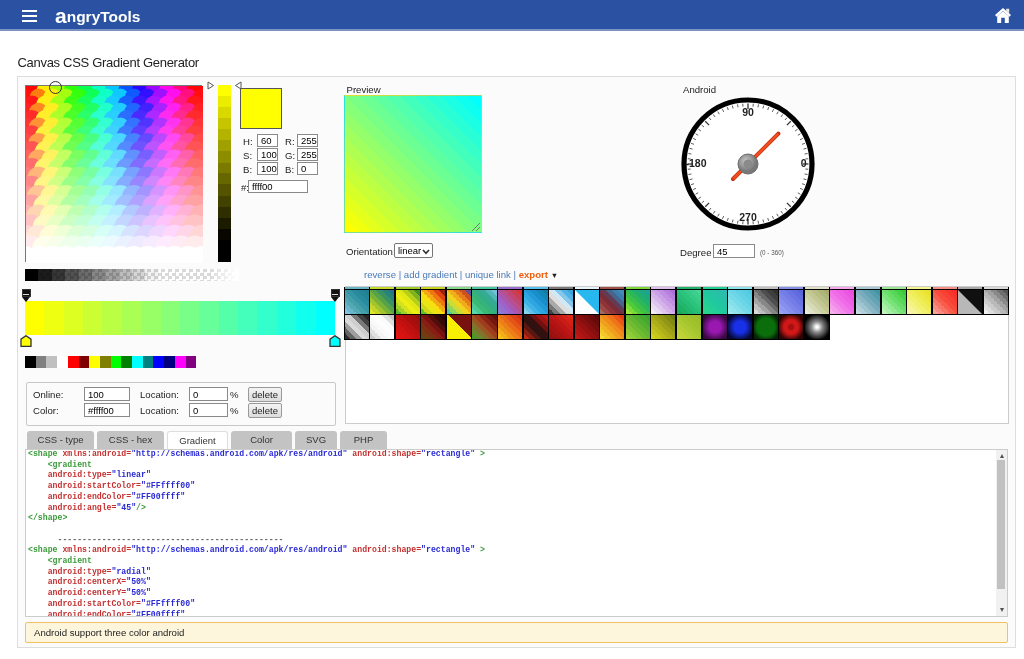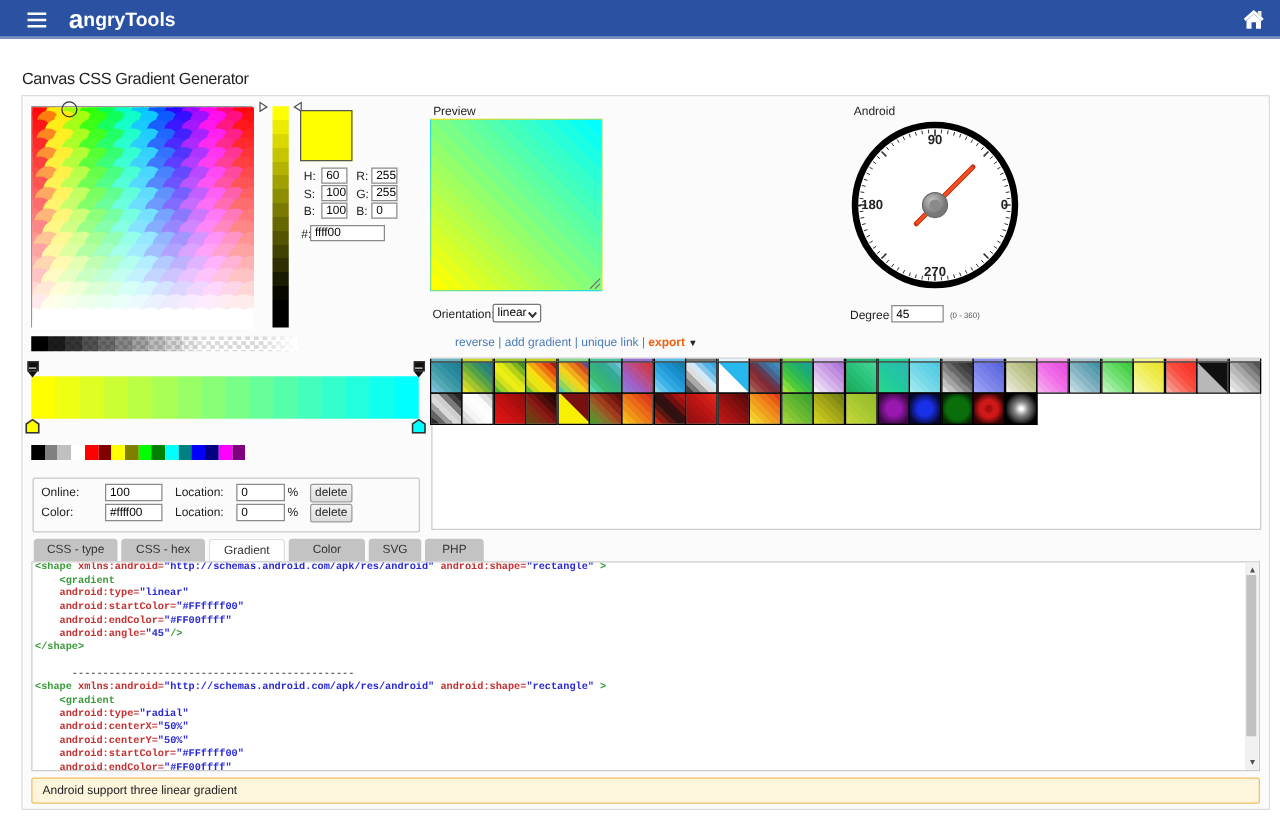--- a/index.html
+++ b/index.html
@@ -607,13 +607,13 @@
 <div class="abs" style="left:340px;top:431px;width:47px;height:18px;background:#c3c3c3;border-radius:3px 3px 0 0;font-size:9.5px;text-align:center;line-height:18px;color:#333">PHP</div>
 
 <div class="abs" style="left:25px;top:449px;width:983px;height:168px;border:1px solid #ccc;background:#fff;overflow:hidden">
 <pre style="position:absolute;left:2px;top:-1px;font-family:'Liberation Mono',monospace;font-size:8.2px;line-height:10.7px;font-weight:bold;color:#333"><style>pre i{color:#c53030;font-style:normal}pre b{color:#2929d6;font-weight:bold}pre u{color:#3c9b3c;text-decoration:none}</style><u>&lt;shape</u> <i>xmlns:android=</i><b>"http://schemas.android.com/apk/res/android"</b> <i>android:shape=</i><b>"rectangle"</b> <u>&gt;</u><br>    <u>&lt;gradient</u><br>    <i>android:type=</i><b>"linear"</b><u></u><br>    <i>android:startColor=</i><b>"#FFffff00"</b><u></u><br>    <i>android:endColor=</i><b>"#FF00ffff"</b><u></u><br>    <i>android:angle=</i><b>"45"</b><u>/&gt;</u><br><u>&lt;/shape&gt;</u><br><br>      <span style="color:#666">----------------------------------------------</span><br><u>&lt;shape</u> <i>xmlns:android=</i><b>"http://schemas.android.com/apk/res/android"</b> <i>android:shape=</i><b>"rectangle"</b> <u>&gt;</u><br>    <u>&lt;gradient</u><br>    <i>android:type=</i><b>"radial"</b><u></u><br>    <i>android:centerX=</i><b>"50%"</b><u></u><br>    <i>android:centerY=</i><b>"50%"</b><u></u><br>    <i>android:startColor=</i><b>"#FFffff00"</b><u></u><br>    <i>android:endColor=</i><b>"#FF00ffff"</b><u></u></pre>
 <div style="position:absolute;right:0.5px;top:0;width:11px;height:166px;background:#f1f1f1"></div>
 <div style="position:absolute;right:3.5px;top:4px;width:0;height:0;border-left:2.5px solid transparent;border-right:2.5px solid transparent;border-bottom:4px solid #505050"></div>
 <div style="position:absolute;right:3.5px;bottom:4px;width:0;height:0;border-left:2.5px solid transparent;border-right:2.5px solid transparent;border-top:4px solid #505050"></div>
 <div style="position:absolute;right:2px;top:10px;width:8px;height:129px;background:#c1c1c1"></div>
 </div>
 
-<div class="abs" style="left:25px;top:622px;width:983px;height:21px;background:#fdf5dc;border:1px solid #f2c066;border-radius:2px;font-size:9.6px;line-height:19px;padding-left:8px;color:#222">Android support three linear gradient</div>
+<div class="abs" style="left:25px;top:622px;width:983px;height:21px;background:#fdf5dc;border:1px solid #f2c066;border-radius:2px;font-size:9.6px;line-height:19px;padding-left:8px;color:#222">Android support three color android</div>
 
 </body></html>

